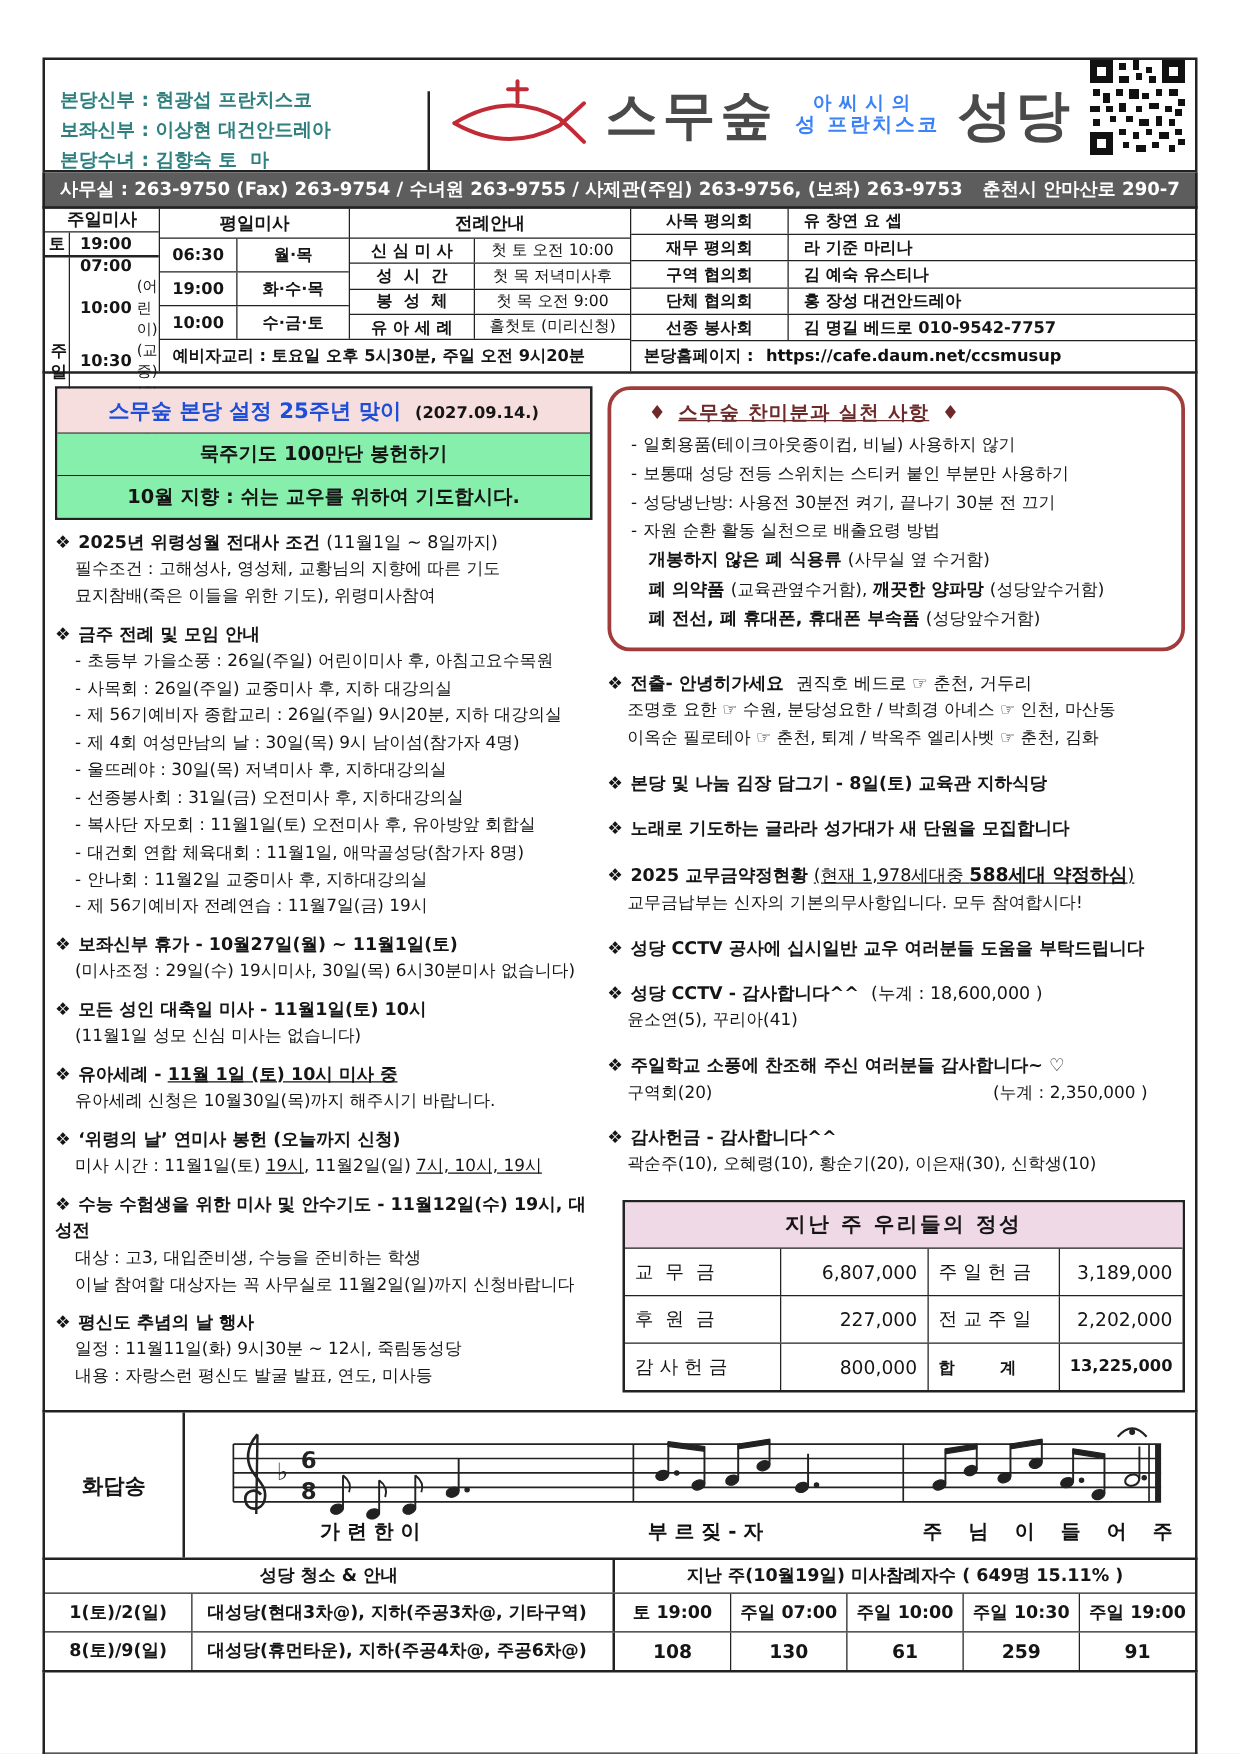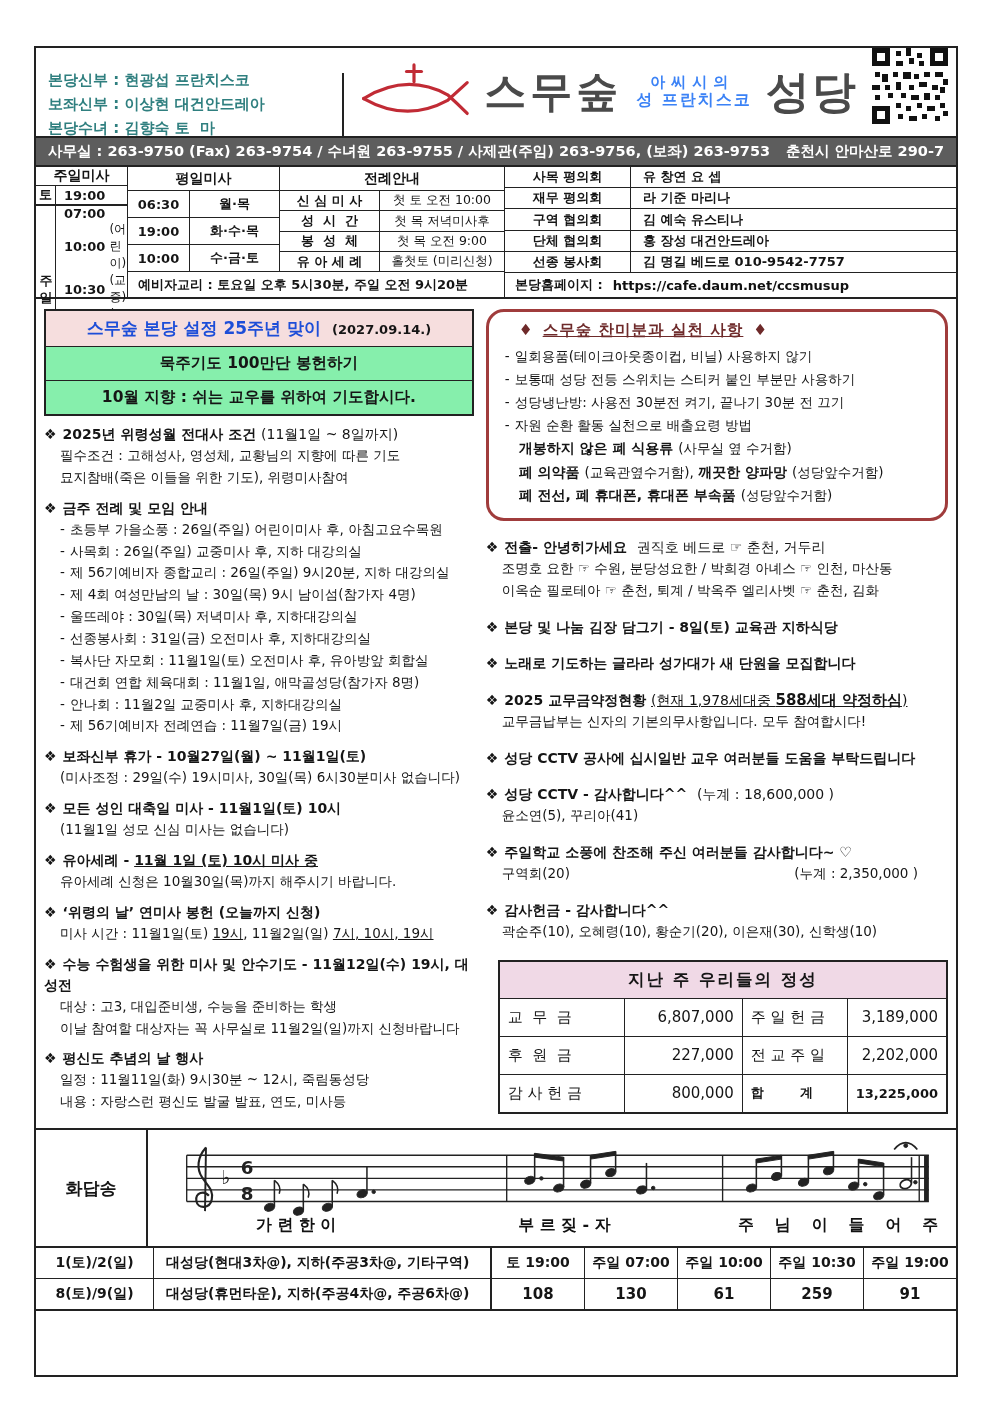--- a/index.html
+++ b/index.html
@@ -526,20 +526,24 @@
         </g>
         <text x="108" y="100" font-size="16.5" font-weight="bold" fill="#111">가  련  한  이</text>
         <text x="380" y="100" font-size="16.5" font-weight="bold" fill="#111">부  르  짖 - 자</text>
         <text x="608" y="100" font-size="16.5" font-weight="bold" fill="#111" letter-spacing="8">주 님 이 들 어 주 셨 네</text>
       </svg>
     </div>
   </div>
 
   <div class="bottom">
     <div class="bt-row">
+      <div class="bt-hd c-clean-hd">성당 청소  &amp;  안내</div>
+      <div class="bt-hd c-att-hd">지난 주(10월19일) 미사참례자수 ( 649명 15.11% )</div>
+    </div>
+    <div class="bt-row">
       <div class="c-when">1(토)/2(일)</div>
       <div class="c-where">대성당(현대3차@), 지하(주공3차@, 기타구역)</div>
       <div class="c-t">토 19:00</div>
       <div class="c-t">주일 07:00</div>
       <div class="c-t">주일 10:00</div>
       <div class="c-t">주일 10:30</div>
       <div class="c-t">주일 19:00</div>
     </div>
     <div class="bt-row">
       <div class="c-when">8(토)/9(일)</div>

